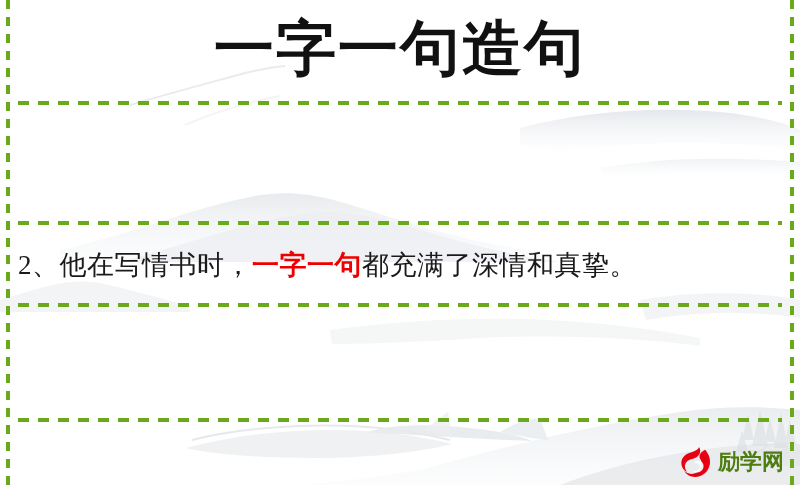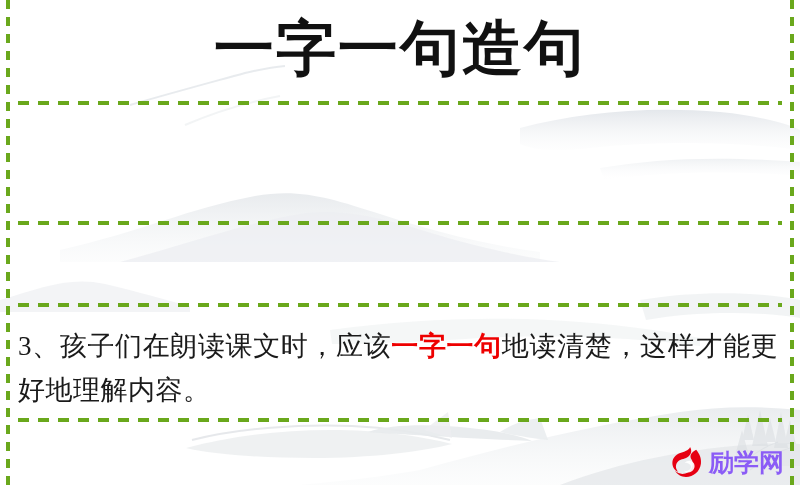--- a/index.html
+++ b/index.html
@@ -112,23 +112,23 @@
     align-items: center;
     gap: 4px;
   }
   .logo-mark {
     width: 34px;
     height: 34px;
     display: block;
   }
   .logo-text {
     font-family: "Liberation Sans", "DejaVu Sans", sans-serif;
-    font-size: 25px;
+    font-size: 22px;
     font-weight: bold;
-    color: #8b5cf6;
+    color: #4d7c0f;
     letter-spacing: 0px;
     line-height: 34px;
   }
 </style>
 </head>
 <body>
 
 <div class="page" style="--rule:#6aa81c; --accent:#ee0000;">
 
   <svg class="watermark" viewBox="0 0 800 485" preserveAspectRatio="none" aria-hidden="true">
@@ -197,24 +197,24 @@
   <div class="border-right"></div>
 
   <div class="title">一字一句造句</div>
 
   <div class="hrule" style="top:101px;"></div>
   <div class="hrule" style="top:221px;"></div>
   <div class="hrule" style="top:303px;"></div>
   <div class="hrule" style="top:418px;"></div>
 
 
-
-  <div class="sentence" style="top:324px;">
-    <span>3、</span><span>孩子们在朗读课文时，应该</span><span class="kw">一字一句</span><span>地读清楚，这样才能更好地理解内容。</span>
+  <div class="sentence" style="top:243px;">
+    <span>2、</span><span>他在写情书时，</span><span class="kw">一字一句</span><span>都充满了深情和真挚。</span>
   </div>
+
 
   <div class="logo">
     <svg class="logo-mark" viewBox="0 0 100 100" aria-hidden="true">
       <path d="M56,6 C62,16 60,26 52,33 C42,42 30,40 22,47 C12,56 12,70 22,79
                C12,76 4,66 4,53 C4,35 18,26 32,22 C44,18 54,14 56,6 Z" fill="#e60012"></path>
       <path d="M74,14 C84,26 90,40 88,55 C85,78 66,94 44,94 C30,94 18,87 12,76
                C22,86 38,88 50,80 C64,71 68,54 60,42 C55,34 56,24 74,14 Z" fill="#e60012"></path>
       <path d="M40,52 C48,44 60,44 66,52 C72,60 70,72 60,78 C52,83 42,81 37,74
                C45,79 55,76 58,68 C61,60 54,52 40,52 Z" fill="#ffffff" opacity="0.92"></path>
     </svg>

